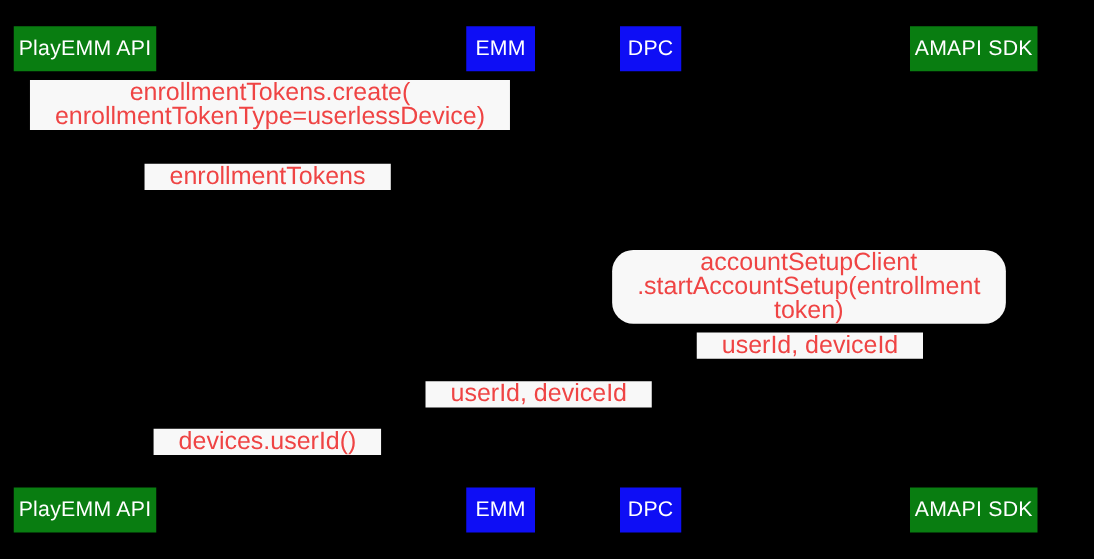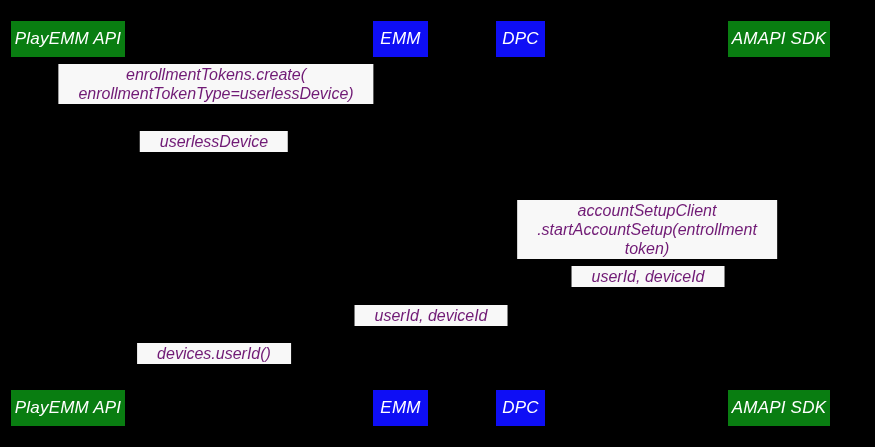--- a/index.html
+++ b/index.html
@@ -7,21 +7,20 @@
     padding: 0;
     background: #000000;
     font-family: "Liberation Sans", sans-serif;
   }
   .stage {
     position: relative;
     width: 875px;
     height: 447px;
     background: #000000;
     overflow: hidden;
-    font-style: italic;
   }
   .actor {
     position: absolute;
     height: 36px;
     display: flex;
     align-items: center;
     justify-content: center;
     color: #ffffff;
     font-size: 17px;
     letter-spacing: 0.2px;
@@ -33,50 +32,50 @@
   .row-bottom .actor { top: 390px; }
   .a-playemm { left: 11px;  width: 114px; }
   .a-emm     { left: 334px; width: 55px; margin-left: 39px;  }
   .a-dpc     { left: 496px; width: 49px;  }
   .a-amapi   { left: 728px; width: 102px; }
 
   .msg {
     position: absolute;
     transform: translateX(-50%);
     background: #f8f8f8;
-    color: #701a75;
-    font-size: 16px;
+    color: #ef4444;
+    font-size: 20px;
     line-height: 19px;
     padding: 1px 20px;
     text-align: center;
     white-space: pre-line;
   }
   .m1 { left: 216px; top: 64px;  }
   .m2 { left: 214px; top: 131px; }
   .m3 { left: 431px; top: 170px; }
-  .m4 { left: 647px; top: 200px; }
+  .m4 { left: 647px; top: 200px; border-radius: 17px; }
   .m5 { left: 648px; top: 266px; }
   .m6 { left: 431px; top: 305px; }
   .m7 { left: 214px; top: 343px; }
 </style>
 </head>
 <body>
 
 <div class="stage">
 
   <div class="row-top">
     <div class="actor green a-playemm">PlayEMM API</div>
     <div class="actor blue a-emm">EMM</div>
     <div class="actor blue a-dpc">DPC</div>
     <div class="actor green a-amapi">AMAPI SDK</div>
   </div>
 
   <div class="msg m1">enrollmentTokens.create(
 enrollmentTokenType=userlessDevice)</div>
-  <div class="msg m2">userlessDevice</div>
+  <div class="msg m2">enrollmentTokens</div>
   <div class="msg m4">accountSetupClient
 .startAccountSetup(entrollment token)</div>
   <div class="msg m5">userId, deviceId</div>
   <div class="msg m6">userId, deviceId</div>
   <div class="msg m7">devices.userId()</div>
 
   <div class="row-bottom">
     <div class="actor green a-playemm">PlayEMM API</div>
     <div class="actor blue a-emm">EMM</div>
     <div class="actor blue a-dpc">DPC</div>

